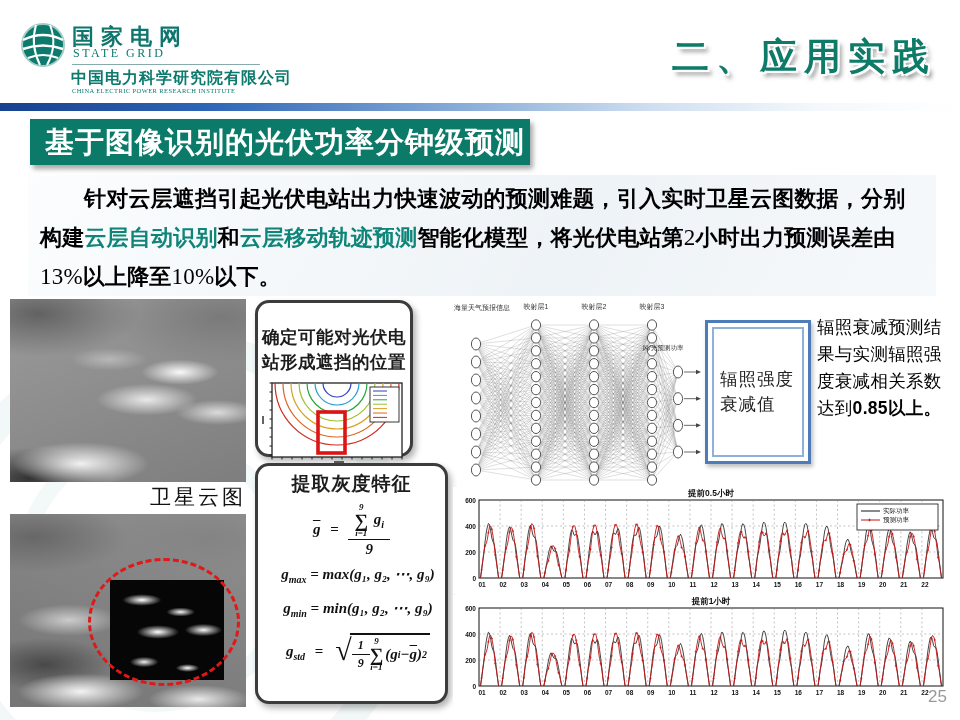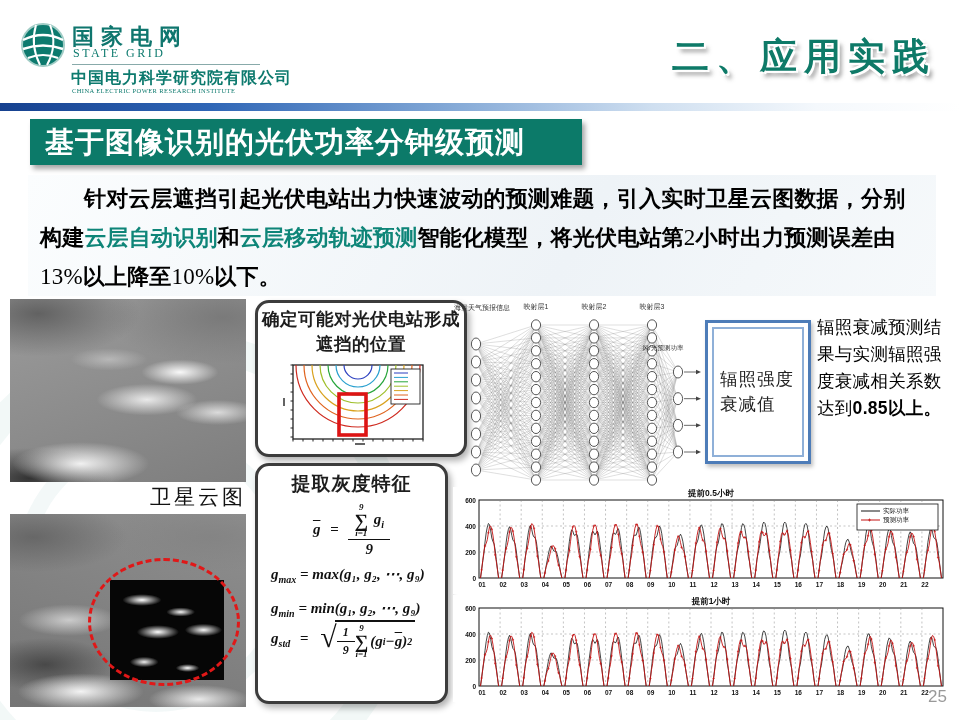--- a/index.html
+++ b/index.html
@@ -15,21 +15,21 @@
   .logo-rule{left:72px;top:64px;width:188px;height:1px;background:#8aa;}
   .org-cn{left:71px;top:68px;font-size:16px;font-weight:bold;color:#0d7a6e;letter-spacing:1px;}
   .org-en{left:72px;top:87px;font-size:6.5px;color:#0d7a6e;letter-spacing:.4px;
           font-family:"Liberation Serif",serif;}
   .section-title{right:24px;top:32px;font-size:37px;font-weight:bold;color:#0e7a68;letter-spacing:7px;
     text-shadow:-2px -2px 0 #fff,2px -2px 0 #fff,-2px 2px 0 #fff,2px 2px 0 #fff,4px 5px 4px rgba(70,70,70,.55);}
   .blue-bar{left:0;top:103px;width:960px;height:8px;
     background:linear-gradient(90deg,#16418f 0%,#2f66b6 22%,#7da4d4 45%,#cfdff0 68%,#f4f8fc 85%,#fff 100%);}
 
   
-  .green-bar{left:30px;top:119px;width:552px;height:46px;background:#0c7a69;color:#fff;
+  .green-bar{left:30px;top:119px;width:500px;height:46px;background:#0c7a69;color:#fff;
     font-size:29px;font-weight:bold;line-height:47px;padding-left:15px;letter-spacing:1px;
     box-shadow:3px 4px 5px rgba(0,0,0,.35);box-sizing:border-box;}
   .intro{left:28px;top:175px;width:908px;height:121px;box-sizing:border-box;
     background:linear-gradient(120deg,#fbfdfe,#eef3f7 60%,#f6f9fb);padding:4px 12px 0 12px;}
   .intro p{margin:0;font-size:22px;font-weight:bold;line-height:39px;color:#000;
     text-indent:2em;letter-spacing:.2px;}
   .accent{color:#0e8578;text-align:right;}
   .num{font-family:"Liberation Serif",serif;font-weight:normal;font-size:23px;}
 
   
@@ -69,30 +69,30 @@
       radial-gradient(ellipse 30px 10px at 82% 50%, #f7f7f7, transparent 62%),
       radial-gradient(ellipse 22px 8px at 30% 82%, #eee, transparent 65%),
       radial-gradient(ellipse 18px 6px at 68% 88%, #fff, transparent 65%),
       #060606;}
   .red-ellipse{left:78px;top:44px;width:152px;height:128px;border:3px dashed #e01818;
     border-radius:50%;box-sizing:border-box;}
 
   
   .rbox{background:#fff;border:3px solid #3c3c3c;border-radius:14px;
     box-shadow:3px 4px 6px rgba(0,0,0,.3);box-sizing:border-box;z-index:1;}
-  .box1{left:255px;top:300px;width:212px;height:157px;padding-top:4px;}
+  .box1{left:255px;top:300px;width:158px;height:157px;padding-top:22px;}
   .box2{left:255px;top:463px;width:193px;height:241px;padding-top:5px;}
   .box-title{text-align:center;font-size:17.5px;line-height:25px;color:#1d1d1d;
     font-weight:600;letter-spacing:.5px;}
   .box2 .box-title{font-size:19px;letter-spacing:1px;}
   .contour-wrap{margin:3px auto 0;width:164px;height:88px;}
 
   
   .formula{font-family:"Liberation Serif",serif;font-style:italic;font-weight:bold;color:#111;}
-  .frow{margin:7px 0 0 13px;font-size:15px;}
+  .frow{margin:7px 0 0 13px;font-size:15px;text-align:center;}
   .f-center{text-align:center;margin-left:0;}
   .f-eq{margin:0 6px;font-style:normal;}
   .f-bar{text-decoration:overline;}
   sub{font-size:10px;}
   sup{font-size:10px;}
   .f-frac{display:inline-flex;flex-direction:column;align-items:center;vertical-align:middle;}
   .f-frac .fnum{padding:0 6px 1px;border-bottom:1.5px solid #111;}
   .f-frac .fden{padding-top:1px;}
   .f-sum{display:inline-flex;flex-direction:column;align-items:center;vertical-align:middle;
     font-style:normal;margin-right:2px;}
@@ -229,21 +229,21 @@
   <div class="frow formula">
     <span>g</span><sub>max</sub>
     <span>= max(g₁, g₂, ⋯, g₉)</span>
   </div>
 
   <div class="frow formula" style="margin-top:14px;">
     <span>g</span><sub>min</sub>
     <span>= min(g₁, g₂, ⋯, g₉)</span>
   </div>
 
-  <div class="frow formula" style="margin-top:1px;">
+  <div class="frow formula" style="margin-top:14px;">
     <span>g</span><sub>std</sub>
     <span class="f-eq">=</span>
     <span class="f-sqrt">
       <span class="rad">√</span>
       <span class="cnt">
         <span class="f-frac small-frac">
           <span class="fnum">1</span>
           <span class="fden">9</span>
         </span>
         <span class="f-sum">

